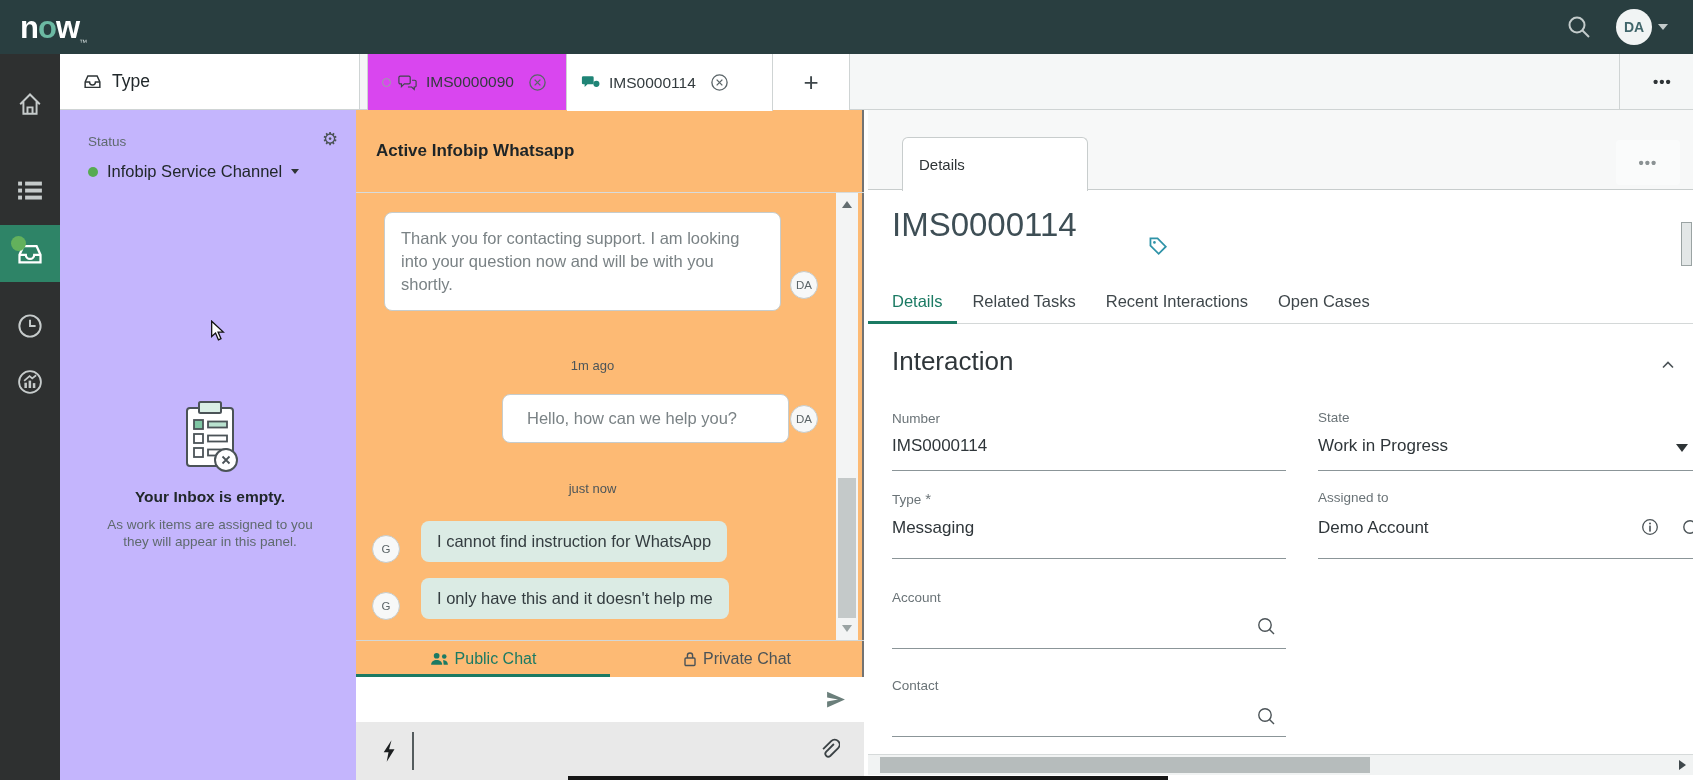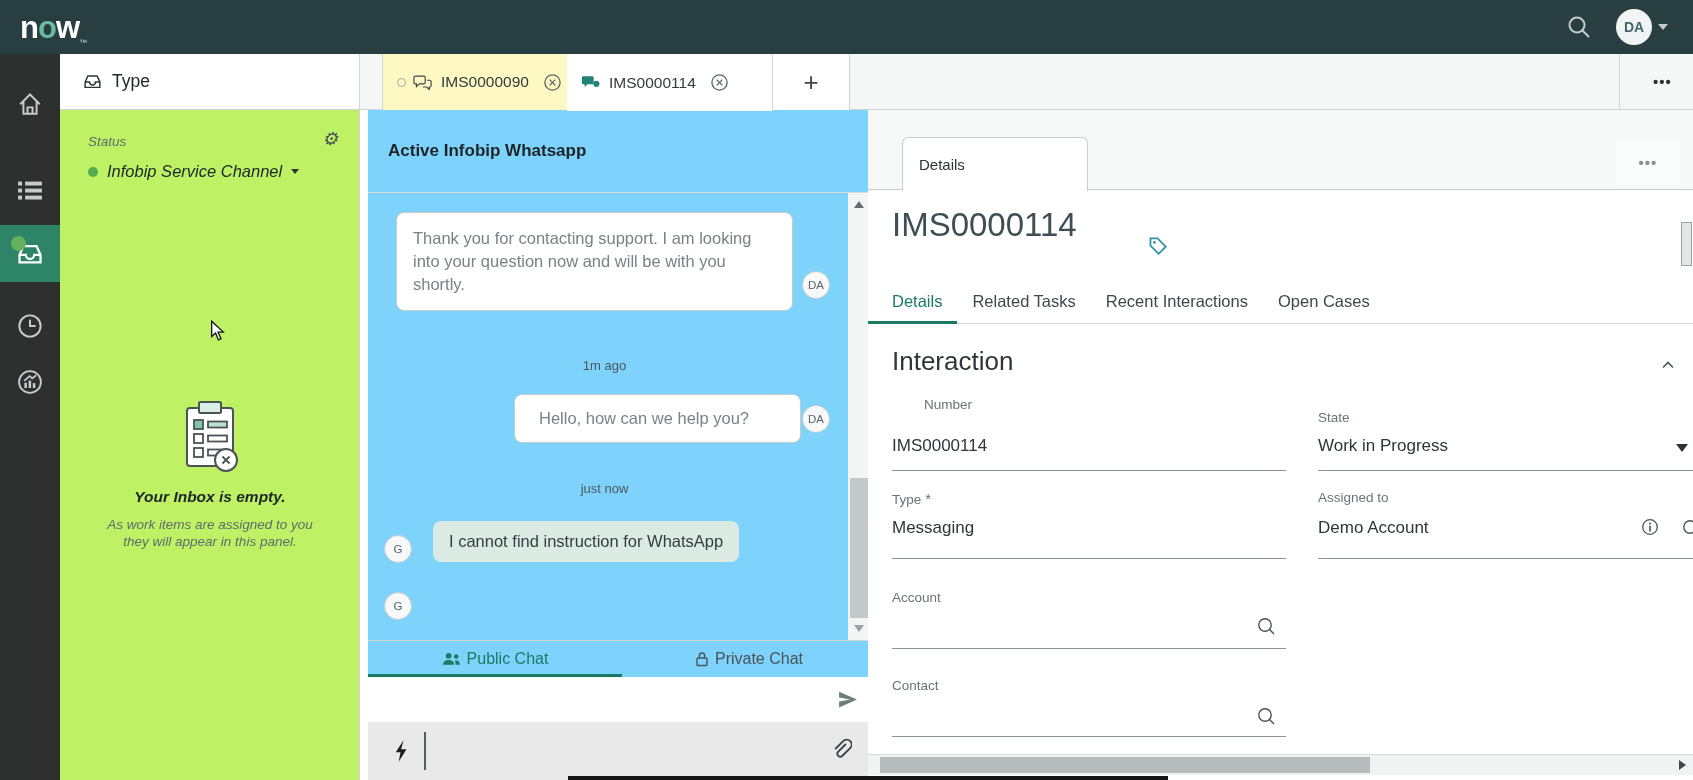--- a/index.html
+++ b/index.html
@@ -22,42 +22,42 @@
   .rail-item { position:absolute; left:0; width:60px; height:56px; display:flex; align-items:center; justify-content:center; cursor:pointer; }
   .rail-item.active { background:#2e8467; }
   .rail-dot { position:absolute; left:11px; top:11px; width:15px; height:15px; border-radius:50%; background:#63b15c; }
 
   
   .inbox-head { position:absolute; left:60px; top:54px; width:300px; height:56px; background:#fff; border-bottom:1px solid #cfd4d4; border-right:1px solid #cfd4d4; display:flex; align-items:center; padding-left:22px; }
   .inbox-head span { font-size:17.5px; color:#21282b; margin-left:9px; }
   .tab-strip { position:absolute; left:360px; top:54px; width:1333px; height:56px; background:#f5f7f7; border-bottom:1px solid #cfd4d4; }
   .wtab { position:absolute; top:0; height:56px; display:flex; align-items:center; padding:0 14px; border-right:1px solid #cfd4d4; cursor:pointer; }
   .wtab .lbl { font-size:15.5px; color:#333b3e; margin:0 14px 0 9px; }
-  .wtab.t1 { left:22px; width:200px; background:#fef9c3; border-left:1px solid #cfd4d4; }
+  .wtab.t1 { left:7px; width:200px; background:#d946ef; border-left:1px solid #cfd4d4; }
   .wtab.t2 { left:207px; width:206px; background:#fff; height:57px; z-index:2; }
   .presence-ring { width:9px; height:9px; border-radius:50%; border:1.5px solid #9aa3a3; margin-right:7px; flex:none; }
   .tab-add { position:absolute; left:413px; top:0; width:77px; height:56px; background:#fff; border-right:1px solid #cfd4d4; font-size:26px; font-weight:300; color:#3f474b; display:flex; align-items:center; justify-content:center; cursor:pointer; }
   .strip-sep { position:absolute; left:1259px; top:0; width:1px; height:56px; background:#cfd4d4; }
   .strip-more { position:absolute; left:1272px; top:0; width:61px; height:55px; display:flex; align-items:center; justify-content:center; font-size:15px; font-weight:bold; letter-spacing:1px; color:#2e3436; cursor:pointer; }
 
   
-  .inbox-panel { position:absolute; left:60px; top:110px; width:300px; height:670px; background:#bef264; border-right:1px solid #cfd4d4;font-style:italic; }
+  .inbox-panel { position:absolute; left:60px; top:110px; width:300px; height:670px; background:#c4b5fd; border-right:1px solid #cfd4d4; }
   .status-label { position:absolute; left:28px; top:24px; font-size:13.5px; color:#5f6a6e; }
   .gear { position:absolute; left:262px; top:18px; font-size:18px; color:#4b5357; cursor:pointer; }
   .channel-row { position:absolute; left:28px; top:52px; display:flex; align-items:center; cursor:pointer; }
   .channel-dot { width:10px; height:10px; border-radius:50%; background:#56ab51; margin-right:9px; }
   .channel-row .txt { font-size:16.5px; color:#21282b; }
   .channel-caret { width:0; height:0; border-left:4.5px solid transparent; border-right:4.5px solid transparent; border-top:5.5px solid #2e3436; margin-left:9px; }
   .empty-illu { position:absolute; left:119px; top:286px; }
   .empty-title { position:absolute; left:0; top:378px; width:300px; text-align:center; font-size:15.5px; font-weight:bold; color:#21282b; }
   .empty-text { position:absolute; left:0; top:406px; width:300px; text-align:center; font-size:13.5px; line-height:17px; color:#5f6a6e; }
   .mouse-cursor { position:absolute; left:150px; top:210px; }
 
   
-  .chat-panel { position:absolute; left:368px; top:110px; width:508px; height:670px; background:#7dd3fc; border-right:6px solid #737373; }
+  .chat-panel { position:absolute; left:356px; top:110px; width:508px; height:670px; background:#fdba74; border-right:2px solid #737373; }
   .chat-title { position:absolute; left:0; top:0; width:508px; height:83px; border-bottom:1px solid #d7dbdb; display:flex; align-items:center; padding-left:20px; font-size:17px; font-weight:bold; color:#1d2427; }
   .msgs { position:absolute; left:0; top:83px; width:508px; height:447px; }
   .bubble { position:absolute; border-radius:8px; font-size:16.5px; line-height:23px; }
   .bubble.agent { border:1px solid #c6cccc; background:#fff; color:#7a8285;margin-top:9px; }
   .bubble.cust  { background:#dbebe4; color:#343d40; white-space:nowrap; }
   .msg-avatar { position:absolute; width:28px; height:28px; border-radius:50%; background:#f7f8f8; border:1px solid #c6cccc; font-size:11.5px; color:#5b6467; display:flex; align-items:center; justify-content:center; }
   .ts { position:absolute; left:0; width:473px; text-align:center; font-size:13px; color:#4c5559; }
   .chat-scroll { position:absolute; right:6px; top:0; width:22px; height:447px; background:#f3f4f4; }
   .chat-scroll .arr-up { position:absolute; left:6px; top:8px; width:0; height:0; border-left:5px solid transparent; border-right:5px solid transparent; border-bottom:7px solid #636d70; }
   .chat-scroll .arr-dn { position:absolute; left:6px; bottom:8px; width:0; height:0; border-left:5px solid transparent; border-right:5px solid transparent; border-top:7px solid #9aa3a3; }
@@ -246,20 +246,21 @@
 
       <div class="bubble agent" style="left:146px;top:192px;width:287px;padding:12px 24px;white-space:nowrap;">Hello, how can we help you?</div>
       <div class="msg-avatar" style="left:434px;top:212px;">DA</div>
 
       <div class="ts" style="top:288px;">just now</div>
 
       <div class="msg-avatar" style="left:16px;top:342px;">G</div>
       <div class="bubble cust" style="left:65px;top:328px;padding:9px 16px;">I cannot find instruction for WhatsApp</div>
 
       <div class="msg-avatar" style="left:16px;top:399px;">G</div>
+      <div class="bubble cust" style="left:65px;top:385px;padding:9px 16px;">I only have this and it doesn't help me</div>
 
       <div class="chat-scroll">
         <div class="arr-up"></div>
         <div class="thumb"></div>
         <div class="arr-dn"></div>
       </div>
     </div>
 
     <div class="chat-tabs">
       <div class="chat-tab pub">
@@ -325,21 +326,21 @@
       <div class="subtab">Open Cases</div>
     </div>
 
     <div class="section-title">Interaction</div>
     <div class="sec-chevron">
       <svg width="18" height="18" viewBox="0 0 18 18">
           <path d="M4 11.5 L9 6.5 L14 11.5" fill="none" stroke="#4b5357" stroke-width="1.6"></path>
         </svg>
     </div>
 
-    <div class="fld-label" style="left:24px;top:287px;margin-left:32px;">Number</div>
+    <div class="fld-label" style="left:24px;top:301px;">Number</div>
     <div class="fld-value" style="left:24px;top:326px;">IMS0000114</div>
     <div class="fld-line" style="left:24px;top:360px;width:394px;"></div>
 
     <div class="fld-label" style="left:450px;top:300px;">State</div>
     <div class="fld-value" style="left:450px;top:326px;">Work in Progress</div>
     <div class="state-caret"></div>
     <div class="fld-line" style="left:450px;top:360px;width:375px;"></div>
 
     <div class="fld-label" style="left:24px;top:380px;"><span>Type</span><span class="req">*</span></div>
     <div class="fld-value" style="left:24px;top:408px;">Messaging</div>

